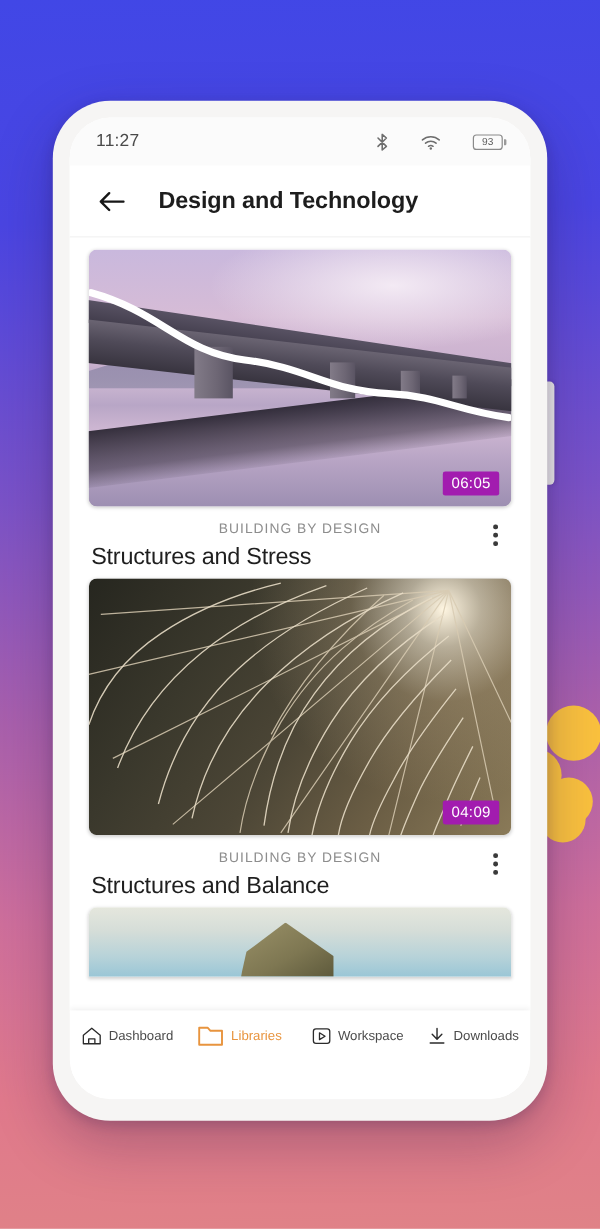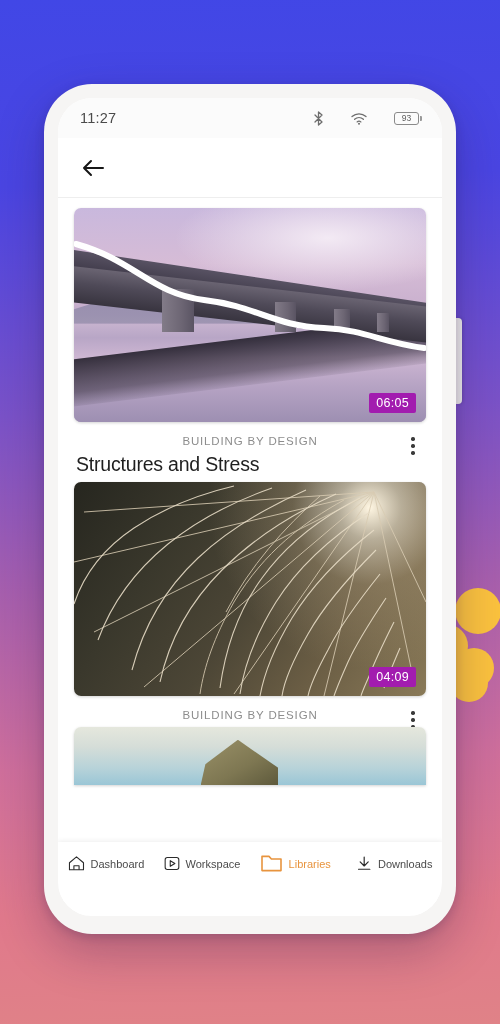--- a/index.html
+++ b/index.html
@@ -208,20 +208,21 @@
       </div>
     </div>
   </div>
 
   <div class="app-bar">
     <div class="back-btn">
       <svg width="22" height="18" viewBox="0 0 22 18">
         <path d="M21 9 H2 M9 2 L2 9 L9 16" fill="none" stroke="#171717" stroke-width="2" stroke-linecap="round" stroke-linejoin="round"></path>
       </svg>
     </div>
+    <div class="app-title">Design and Technology</div>
   </div>
 
   <div class="content">
 
     <div class="card">
       <div class="thumb">
         <div class="art-bridge">
           <div class="mountains"></div>
           <div class="water"></div>
           <div class="water-refl"></div>
@@ -270,20 +271,21 @@
               <path d="M232 8 C196 24 156 46 124 76 C92 106 70 142 58 188"></path>
               <path d="M198 6 C164 18 126 36 94 62 C62 88 38 120 24 158"></path>
               <path d="M160 4 C126 12 90 26 60 46 C30 66 10 92 0 122"></path>
             </g>
           </svg>
         </div>
         <div class="duration">04:09</div>
       </div>
       <div class="card-meta">
         <div class="eyebrow">BUILDING BY DESIGN</div>
+        <div class="card-title">Structures and Balance</div>
         <div class="kebab">
           <span></span>
             <span></span>
             <span></span>
         </div>
       </div>
     </div>
 
     <div class="card">
       <div class="thumb thumb-short">
@@ -298,35 +300,35 @@
   <div class="bottom-nav">
 
     <div class="nav-item">
       <svg width="23" height="21" viewBox="0 0 23 21">
         <path d="M2 9.5 L11.5 1.5 L21 9.5 L21 19 L2 19 Z" fill="none" stroke="#2b2b2b" stroke-width="1.5" stroke-linejoin="round"></path>
         <path d="M8 19 L8 13.5 L15 13.5 L15 19" fill="none" stroke="#2b2b2b" stroke-width="1.5" stroke-linejoin="round"></path>
       </svg>
       <span class="nav-label">Dashboard</span>
     </div>
 
+    <div class="nav-item active">
+      <svg width="23" height="21" viewBox="0 0 23 21">
+        <path d="M2 17.6 L2 3.4 L9 3.4 L11.4 6 L21 6 L21 17.6 Z" fill="none" stroke="#e8943e" stroke-width="1.6" stroke-linejoin="round"></path>
+      </svg>
+      <span class="nav-label">Libraries</span>
+    </div>
+
     <div class="nav-item">
       <svg width="22" height="21" viewBox="0 0 22 21">
         <rect x="1.6" y="2.2" width="18.8" height="16.6" rx="3" fill="none" stroke="#2b2b2b" stroke-width="1.5"></rect>
         <path d="M8.6 6.6 L15 10.5 L8.6 14.4 Z" fill="none" stroke="#2b2b2b" stroke-width="1.5" stroke-linejoin="round"></path>
       </svg>
       <span class="nav-label">Workspace</span>
     </div>
 
-    <div class="nav-item active">
-      <svg width="23" height="21" viewBox="0 0 23 21">
-        <path d="M2 17.6 L2 3.4 L9 3.4 L11.4 6 L21 6 L21 17.6 Z" fill="none" stroke="#e8943e" stroke-width="1.6" stroke-linejoin="round"></path>
-      </svg>
-      <span class="nav-label">Libraries</span>
-    </div>
-
 
     <div class="nav-item">
       <svg width="22" height="21" viewBox="0 0 22 21">
         <path d="M11 1.8 L11 13.4 M5.6 8.4 L11 13.8 L16.4 8.4" fill="none" stroke="#2b2b2b" stroke-width="1.6" stroke-linecap="round" stroke-linejoin="round"></path>
         <path d="M3.4 18.2 H18.6" fill="none" stroke="#2b2b2b" stroke-width="1.6" stroke-linecap="round"></path>
       </svg>
       <span class="nav-label">Downloads</span>
     </div>
 
   </div>

